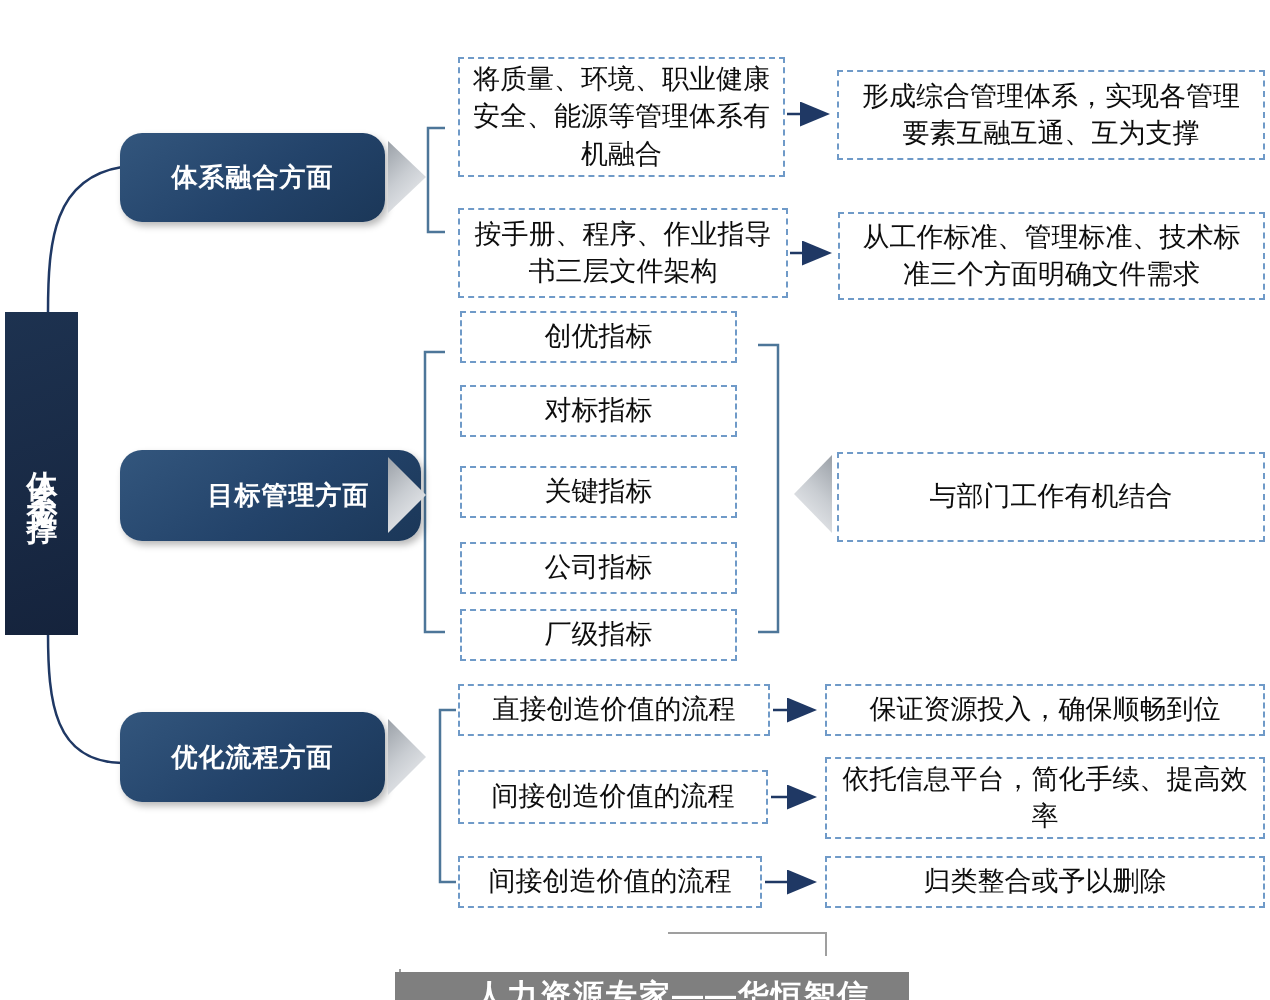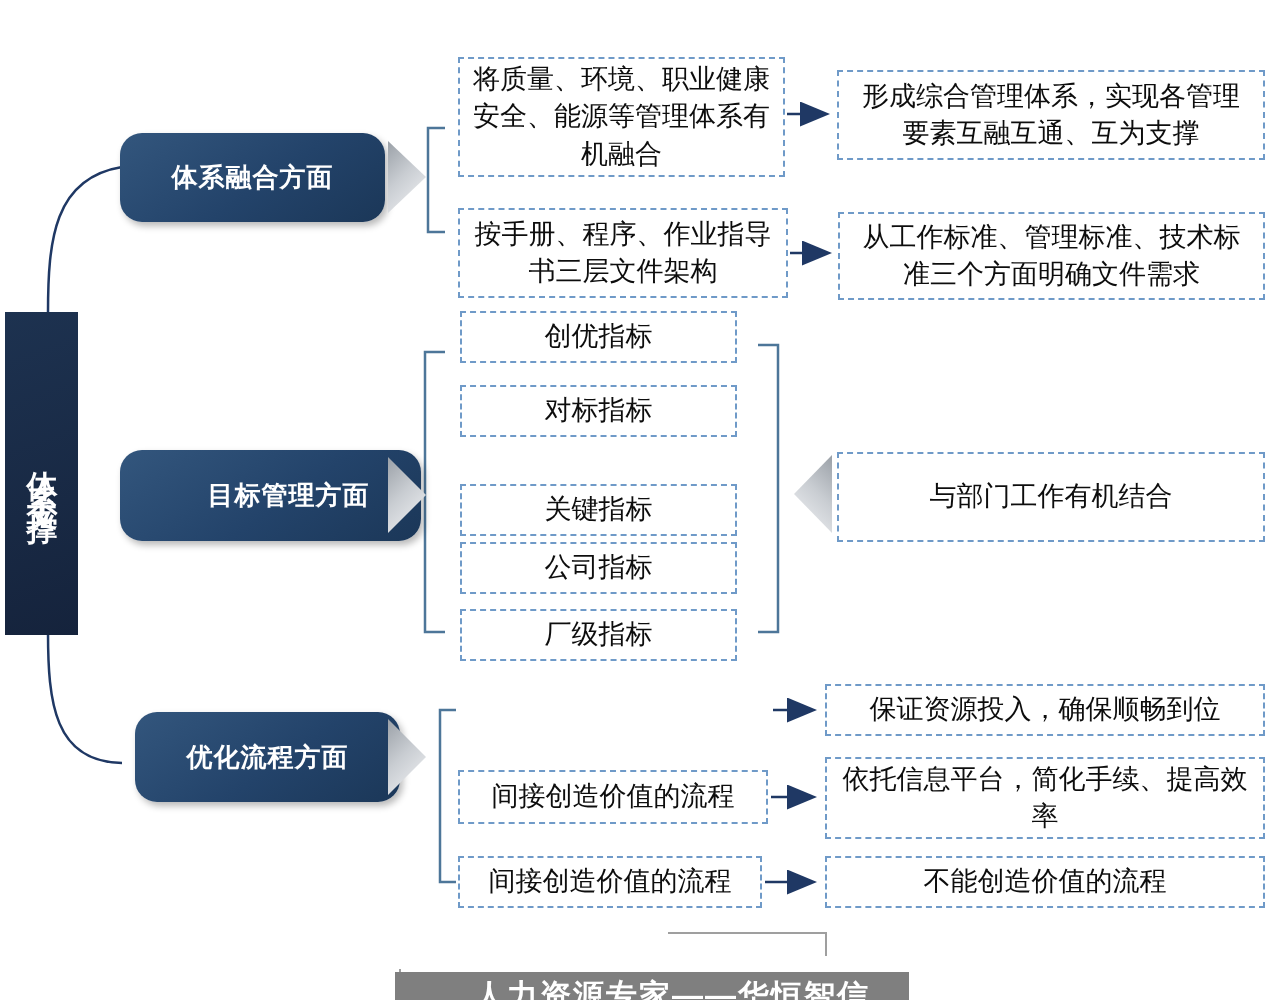--- a/index.html
+++ b/index.html
@@ -89,55 +89,58 @@
     <span>目标管理方面</span>
   </div>
   <div class="chev-r" style="left:388px;top:457px;width:38px;height:76px;"></div>
 
   <div class="dbox" style="left:460px;top:311px;width:277px;height:52px;">
     <span>创优指标</span>
   </div>
   <div class="dbox" style="left:460px;top:385px;width:277px;height:52px;">
     <span>对标指标</span>
   </div>
-  <div class="dbox" style="left:460px;top:484px;width:277px;height:52px;">
+  <div class="dbox" style="left:460px;top:466px;width:277px;height:52px;">
     <span>关键指标</span>
   </div>
   <div class="dbox" style="left:460px;top:542px;width:277px;height:52px;">
     <span>公司指标</span>
   </div>
   <div class="dbox" style="left:460px;top:609px;width:277px;height:52px;">
     <span>厂级指标</span>
   </div>
 
   <div class="chev-l" style="left:794px;top:455px;width:38px;height:78px;"></div>
   <div class="dbox" style="left:837px;top:452px;width:428px;height:90px;flex-direction:column;">
     <span>与部门工作有机结合</span>
   </div>
 
-  <div class="pill" style="left:120px;top:712px;width:265px;height:90px;margin-left:15px;">
+  <div class="pill" style="left:120px;top:712px;width:265px;height:90px;">
     <span>优化流程方面</span>
   </div>
   <div class="chev-r" style="left:388px;top:719px;width:38px;height:76px;"></div>
 
+  <div class="dbox" style="left:458px;top:684px;width:312px;height:52px;">
+    <span>直接创造价值的流程</span>
+  </div>
   <div class="dbox" style="left:825px;top:684px;width:440px;height:52px;">
     <span>保证资源投入，确保顺畅到位</span>
   </div>
 
   <div class="dbox" style="left:458px;top:770px;width:310px;height:54px;">
     <span>间接创造价值的流程</span>
   </div>
   <div class="dbox" style="left:825px;top:757px;width:440px;height:82px;align-items:flex-end;">
     <span>依托信息平台，简化手续、提高效率</span>
   </div>
 
   <div class="dbox" style="left:458px;top:856px;width:304px;height:52px;">
     <span>间接创造价值的流程</span>
   </div>
   <div class="dbox" style="left:825px;top:856px;width:440px;height:52px;">
-    <span>不能创造价值的流程</span>
+    <span>归类整合或予以删除</span>
   </div>
 
   <div class="banner" style="left:395px;top:972px;width:474px;height:47px;padding-left:40px;">
     <span>人力资源专家——华恒智信</span>
   </div>
 
 </div>
 
 </body></html>

